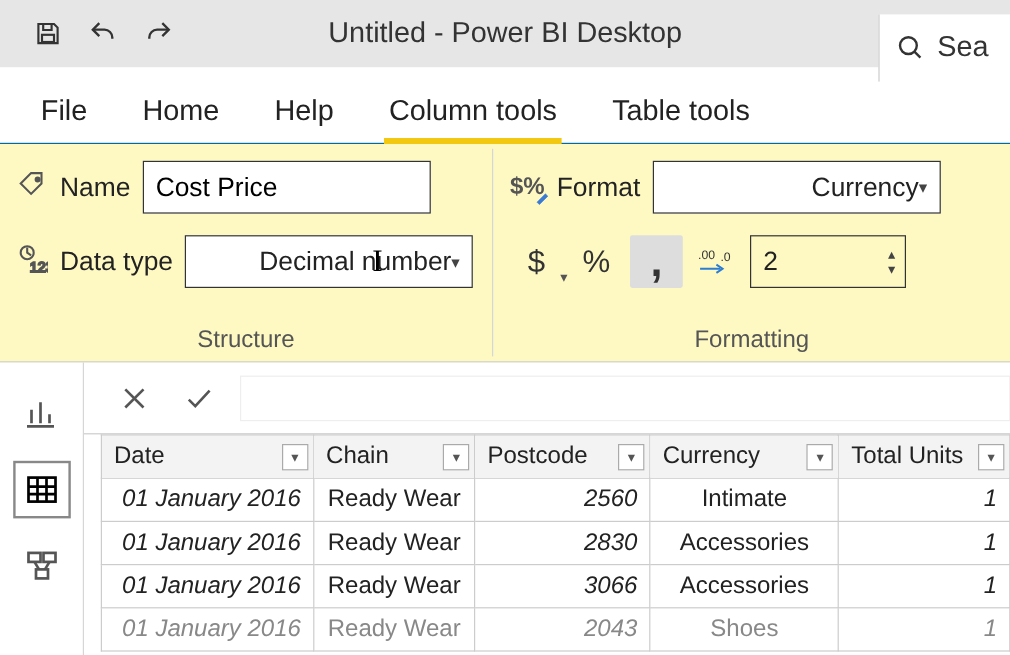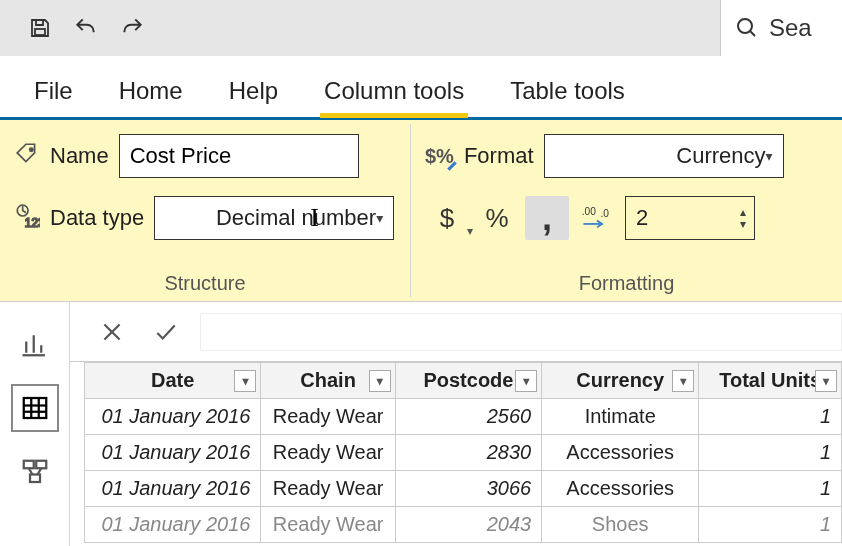--- a/index.html
+++ b/index.html
@@ -26,41 +26,41 @@
     position: absolute;
     left: 0; right: 0;
     text-align: center;
     font-size: 24px;
     color: #333;
     pointer-events: none;
   }
   .title-bar .search-area {
     position: absolute;
     right: 0;
-    top: 0;
+    top: 12px;
     height: 56px;
-    width: 122px;
+    width: 110px;
     background: #fff;
     border-left: 1px solid #ccc;
     display:flex;
     align-items:center;
     padding-left: 14px;
     gap: 10px;
     color: #333;
     font-size: 24px;
   }
   
   .ribbon-tabs {
     display: flex;
     align-items: flex-end;
     gap: 38px;
     padding: 10px 30px 0 30px;
     height: 64px;
     background: #fff;
-    border-bottom: 3px solid #0369a1;
+    border-bottom: 1px solid #0369a1;
   }
   .ribbon-tabs .tab {
     font-size: 24px;
     padding: 10px 4px 12px 4px;
     cursor: pointer;
     color: #222;
     position: relative;
   }
   .ribbon-tabs .tab.contextual { color: #222; }
   .ribbon-tabs .tab.active::after {
@@ -207,23 +207,23 @@
     border-collapse: collapse;
     margin-left: 14px;
     font-size: 20px;
   }
   .data-table th, .data-table td {
     border:1px solid #ccc;
     padding: 6px 10px;
   }
   .data-table th {
     background:#f3f3f3;
-    font-weight:700;
+    font-weight:400;
     position:relative;
-    text-align:center;
+    text-align:left;
   }
   .col-filter {
     position:absolute;
     right:4px;
     top:50%;
     transform:translateY(-50%);
     width:22px; height:22px;
     border:1px solid #aaa;
     background:#fff;
     display:flex; align-items:center; justify-content:center;
@@ -254,20 +254,21 @@
           <path d="M4 9h9a6 6 0 016 6v1"></path>
       </svg>
     </span>
     <span class="qbtn">
       <svg width="26" height="26" viewBox="0 0 24 24" fill="none" stroke="currentColor" stroke-width="1.8">
         <path d="M15 14l5-5-5-5"></path>
           <path d="M20 9h-9a6 6 0 00-6 6v1"></path>
       </svg>
     </span>
   </div>
+  <div class="title">Untitled - Power BI Desktop</div>
   <div class="search-area">
     <svg width="24" height="24" viewBox="0 0 24 24" fill="none" stroke="#333" stroke-width="2">
       <circle cx="10" cy="10" r="7"></circle>
         <line x1="20" y1="20" x2="15" y2="15"></line>
     </svg>
     <span>Sea</span>
   </div>
 </div>
 
 <div class="ribbon-tabs">

